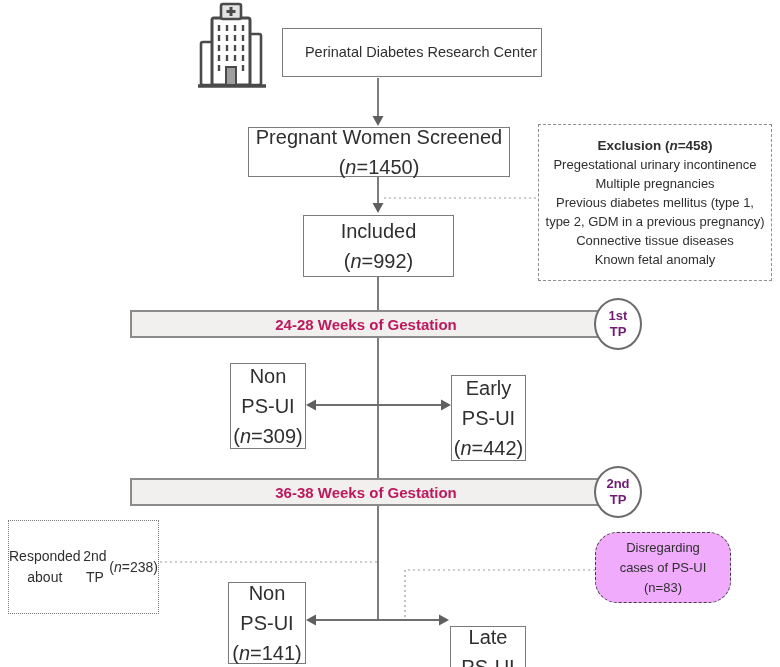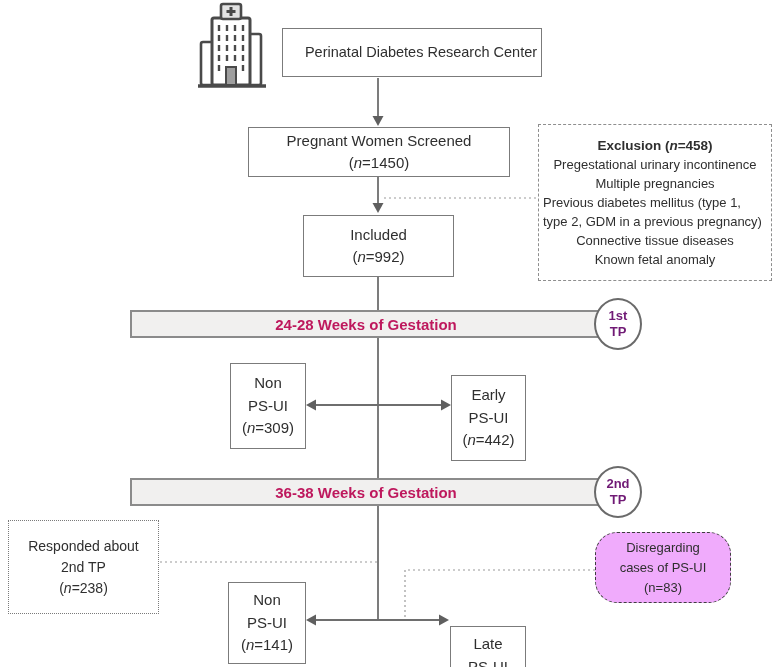--- a/index.html
+++ b/index.html
@@ -6,45 +6,45 @@
   .canvas{
     position:relative;width:780px;height:667px;background:#ffffff;
     font-family:"Liberation Sans", sans-serif;color:#2f2f2f;overflow:hidden;
   }
   .connectors{position:absolute;left:0;top:0;z-index:0;}
   .box{
     position:absolute;background:#ffffff;border:1.5px solid #7b7b7b;
     display:flex;flex-direction:column;align-items:center;justify-content:center;
     text-align:center;z-index:2;box-sizing:border-box;
   }
-  .bline{line-height:1.5;font-size:15px;}
+  .bline{line-height:1.5;font-size:20px;}
   .it{font-style:italic;}
   .bar{
     position:absolute;left:130px;width:472px;height:28px;
     background:#f1f0ef;border:2px solid #8b8b8b;box-sizing:border-box;
     display:flex;align-items:center;justify-content:center;
     font-weight:bold;font-size:15px;z-index:1;color:#be185d;
   }
   .badge{
     position:absolute;left:594px;width:48px;height:52px;
     background:#ffffff;border:2px solid #6a6a6a;border-radius:50%;
     display:flex;flex-direction:column;align-items:center;justify-content:center;
     font-weight:bold;font-size:13px;line-height:1.25;z-index:3;box-sizing:border-box;color:#701a75;
   }
   .exclusion{
     position:absolute;left:538px;top:124px;width:234px;height:157px;
     border:1.2px dashed #8e8e8e;background:#ffffff;box-sizing:border-box;
     display:flex;flex-direction:column;align-items:center;justify-content:center;
-    text-align:left;font-size:13px;line-height:19px;z-index:2;padding:2px 4px;
+    text-align:center;font-size:13px;line-height:19px;z-index:2;padding:2px 4px;
   }
   .exclusion .extitle{font-weight:bold;font-size:13.5px;}
   .dotbox{
     position:absolute;left:8px;top:520px;width:151px;height:94px;
     border:1.5px dotted #7a7a7a;background:#ffffff;box-sizing:border-box;
-    display:flex;flex-direction:column;align-items:center;justify-content:center;
+    display:flex;flex-direction:row;align-items:center;justify-content:center;
     text-align:center;font-size:14px;line-height:21px;z-index:2;
   }
   .roundbox{
     position:absolute;left:595px;top:532px;width:136px;height:71px;
     border:1.8px dashed #3f3f3f;border-radius:22px;background:#f0abfc;box-sizing:border-box;
     display:flex;flex-direction:column;align-items:center;justify-content:center;
     text-align:center;font-size:13px;line-height:20px;z-index:2;
   }
   .hospital{position:absolute;left:197px;top:2px;z-index:4;}
 </style>

